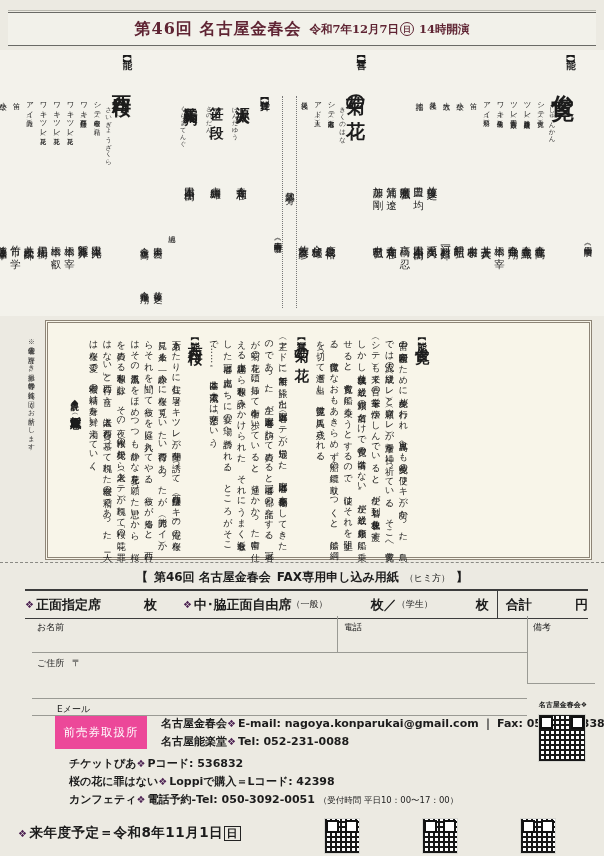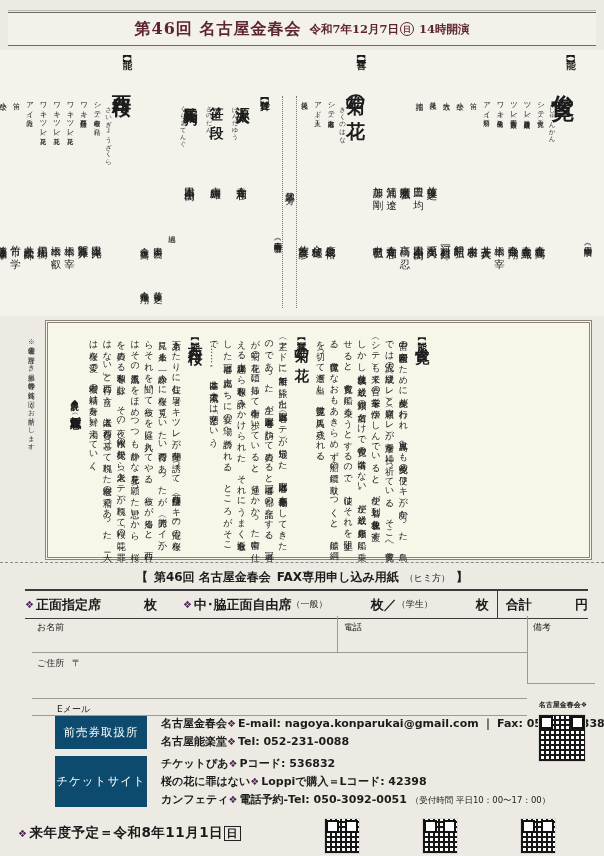--- a/index.html
+++ b/index.html
@@ -79,21 +79,21 @@
   .blank{flex:1;height:18px;}
   .vdiv{width:1px;align-self:stretch;background:#3c3c3c;margin:0 8px;}
   .fields{position:absolute;left:32px;right:16px;top:616px;height:100px;font-size:9px;color:#222;}
   .fl{position:absolute;}
   .line-h{position:absolute;border-top:1px solid #9a9a94;}
   .line-v{position:absolute;border-left:1px solid #9a9a94;}
 
   
   .tickets{position:absolute;left:55px;right:14px;top:716px;}
   .trow{display:flex;align-items:stretch;margin-bottom:7px;}
-  .tlabel{width:92px;background:#0c4a6e;color:#fff;display:flex;align-items:center;justify-content:center;
+  .tlabel{width:92px;background:#ec4899;color:#fff;display:flex;align-items:center;justify-content:center;
           font-size:11.5px;letter-spacing:1px;flex:none;}
   .tlines{margin-left:14px;display:flex;flex-direction:column;justify-content:center;gap:3px;}
   .tline{font-weight:bold;font-size:11px;white-space:nowrap;}
   .tline .tnote{font-size:8.5px;font-weight:normal;}
   .qr{position:relative;background-color:#fbfbfb;border:1px solid #d8d8d2;
       background-image:repeating-linear-gradient(0deg,#171717 0 2px,transparent 2px 5px),
                        repeating-linear-gradient(90deg,#171717 0 2px,#fbfbfb 2px 5px);}
   .qr::before,.qr::after{content:"";position:absolute;width:9px;height:9px;border:2px solid #111;background:#fff;}
   .qr::before{left:1px;top:1px;} .qr::after{right:1px;top:1px;}
   .qr-main{position:absolute;right:2px;top:-16px;width:50px;text-align:center;}
@@ -439,21 +439,20 @@
       <div class="qr"></div>
     </div>
     <div class="trow">
       <div class="tlabel">前売券取扱所</div>
       <div class="tlines">
         <div class="tline"><span>名古屋金春会</span><span class="dia">❖</span><span>E-mail: nagoya.konparukai@gmail.com ｜ Fax: 052-621-3384</span></div>
         <div class="tline"><span>名古屋能楽堂</span><span class="dia">❖</span><span>Tel: 052-231-0088</span></div>
       </div>
     </div>
     <div class="trow">
-      <div class="tlabel">チケットサイト</div>
       <div class="tlines">
         <div class="tline"><span>チケットぴあ</span><span class="dia">❖</span><span>Pコード: 536832</span></div>
         <div class="tline"><span>桜の花に罪はない</span><span class="dia">❖</span><span>Loppiで購入＝Lコード: 42398</span></div>
         <div class="tline"><span>カンフェティ</span><span class="dia">❖</span><span>電話予約-Tel: 050-3092-0051</span> <span class="tnote">（受付時間 平日10：00〜17：00）</span></div>
       </div>
     </div>
   </div>
 
   <div class="footer sans">
     <div class="nextyear">

